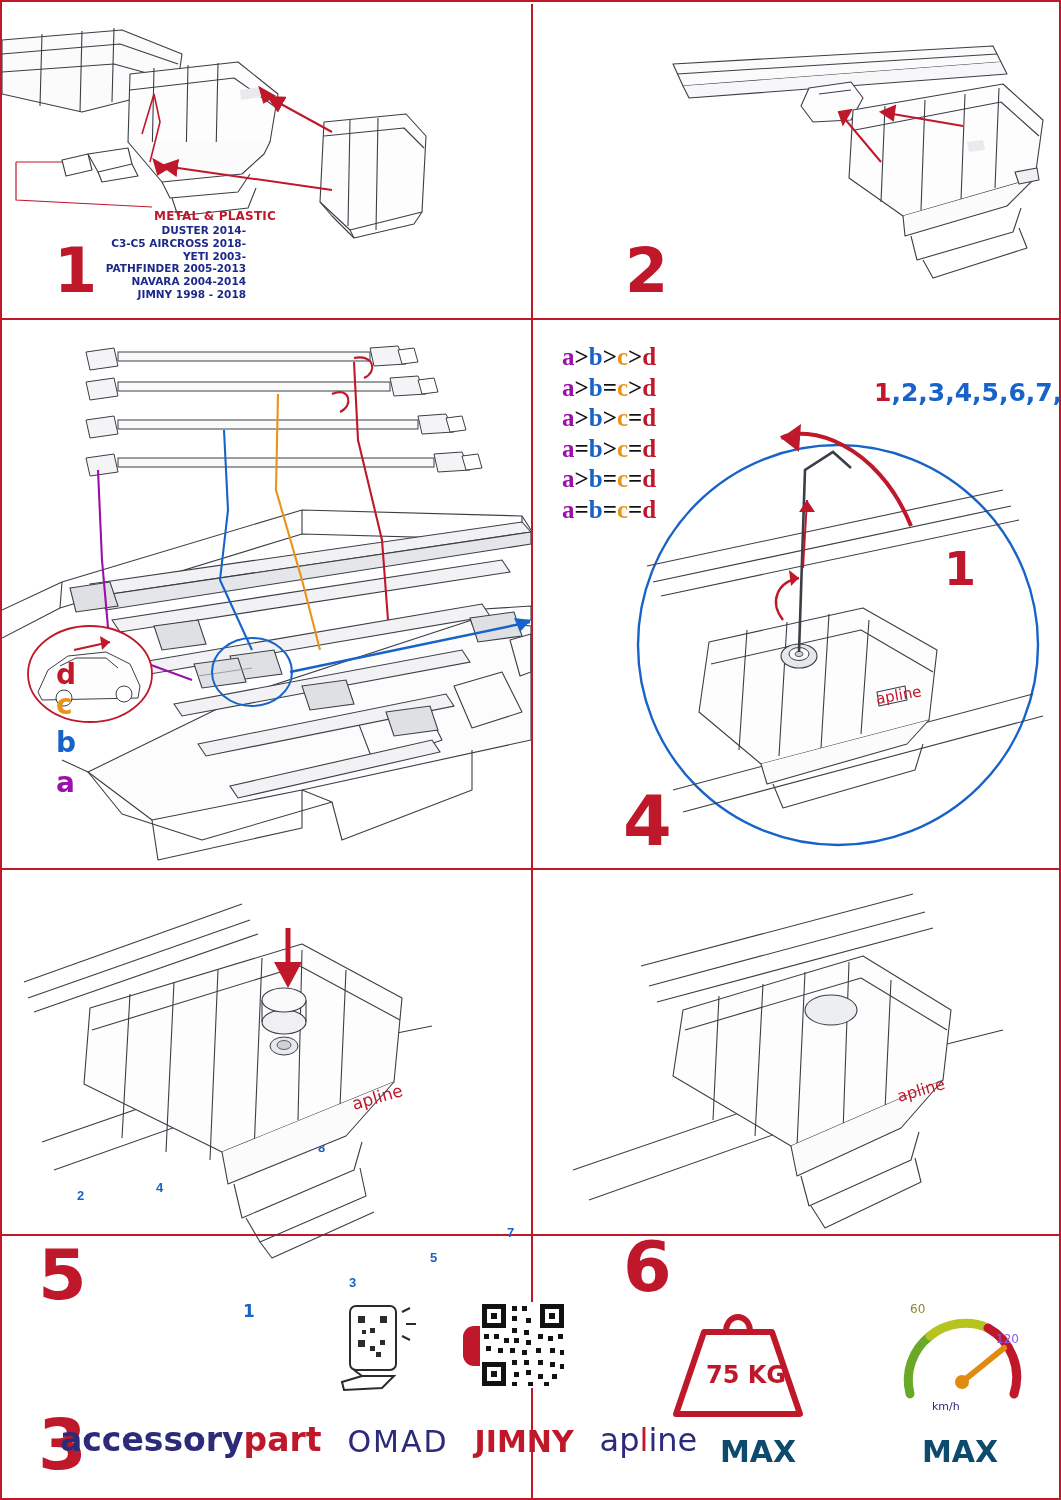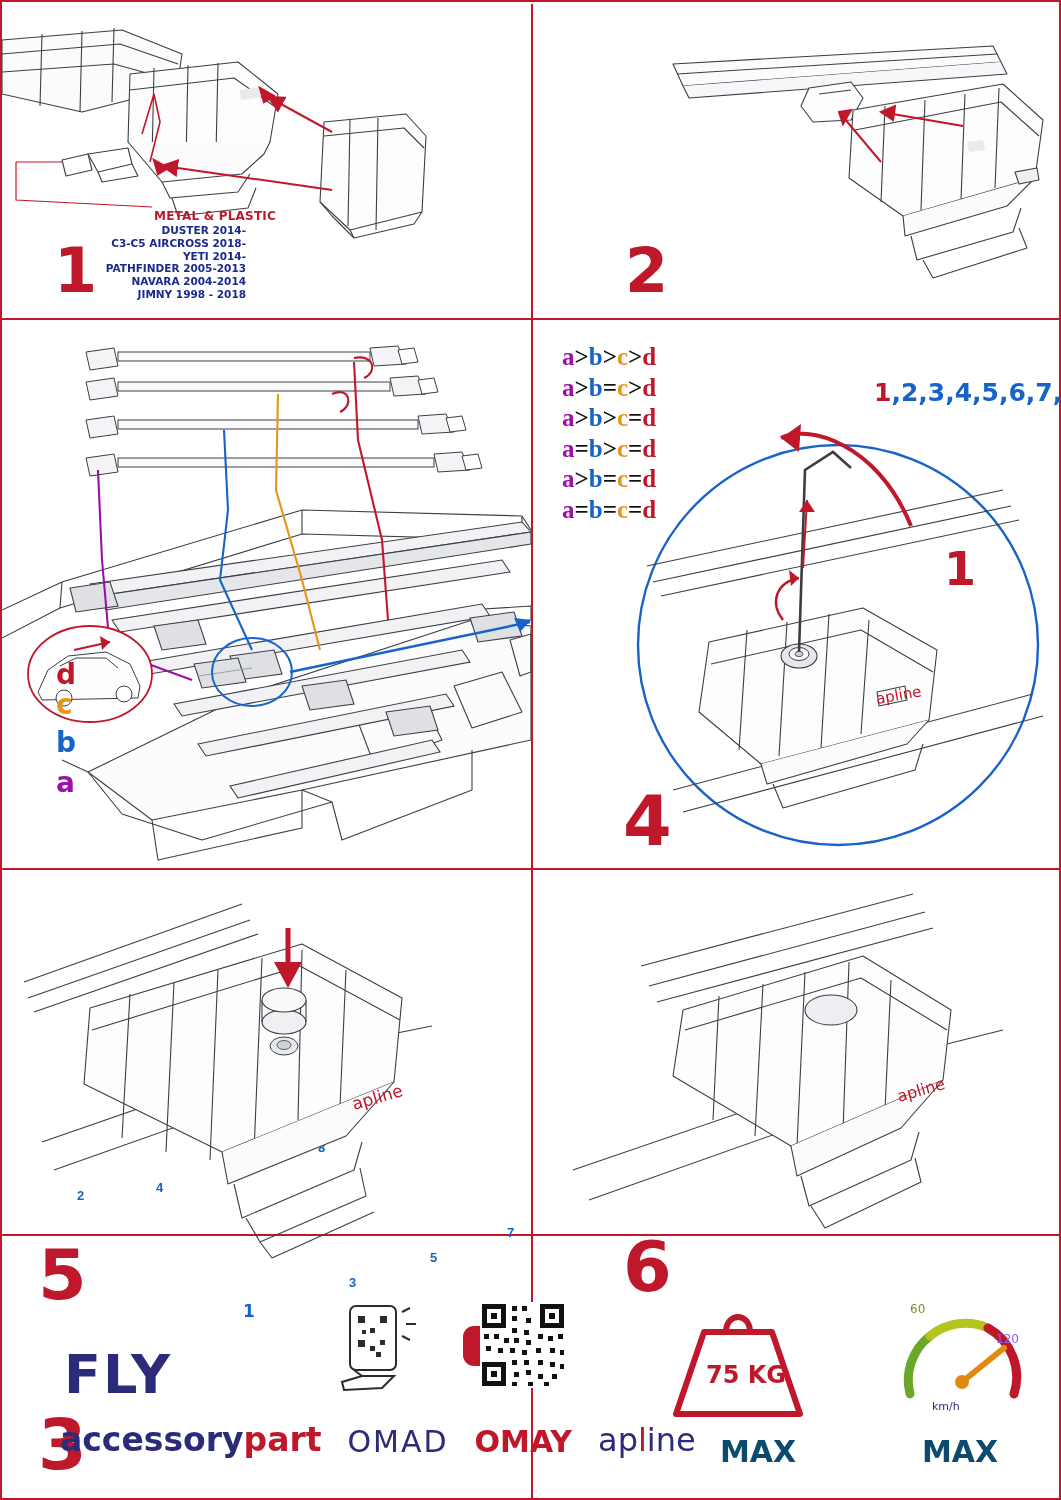--- a/index.html
+++ b/index.html
@@ -102,21 +102,21 @@
       </defs>
       <g stroke="#c0182b" stroke-width="2.2" fill="#c0182b">
         <path d="M272,94 L258,86 L262,100 Z"></path>
         <path d="M166,166 L152,158 L156,172 Z"></path>
       </g>
     </svg>
     <div class="mp-title">METAL &amp; PLASTIC</div>
     <div class="mp-list">
       <div>DUSTER 2014-</div>
       <div>C3-C5 AIRCROSS 2018-</div>
-      <div>YETI 2014-</div>
+      <div>YETI 2003-</div>
       <div>PATHFINDER 2005-2013</div>
       <div>NAVARA 2004-2014</div>
       <div>JIMNY 1998 - 2018</div>
     </div>
     <div class="step-num" style="left:52px;top:238px;font-size:62px;">1</div>
   </div>
 
   <div class="panel" style="left:531px;top:0;width:530px;height:316px;">
     <svg width="530" height="316" viewBox="0 0 530 316">
       <g fill="none" stroke="#3a3f46" stroke-width="1.1" stroke-linejoin="round">
@@ -339,25 +339,24 @@
       </g>
 
       <g stroke="#c0182b" stroke-width="5" fill="none">
         <path d="M286,58 L286,100"></path>
       </g>
       <path d="M286,118 L272,92 L300,92 Z" fill="#c0182b"></path>
     </svg>
     <div class="step-num" style="left:36px;top:370px;font-size:70px;">5</div>
   </div>
 
-  <div class="fly">FLY</div>
   <div class="brandrow">
     <div class="b-accessory"><span>accessory</span><span class="part">part</span></div>
     <div class="b-omad">OMAD</div>
-    <div class="b-omay">OMAY</div>
+    <div class="b-omay">JIMNY</div>
     <div class="b-apline"><span>ap</span><span class="red">l</span><span>ine</span></div>
   </div>
 
   <svg style="position:absolute;left:330px;top:1300px;" width="110" height="90" viewBox="0 0 110 90">
     <g fill="none" stroke="#2b2b2b" stroke-width="2">
       <rect x="18" y="4" width="46" height="64" rx="6" fill="#fff"></rect>
       <path d="M30,74 L10,80 L12,88 L50,86 L62,74 Z" fill="#fff"></path>
       <path d="M22,68 L30,74"></path>
     </g>
     <g fill="#2b2b2b">

